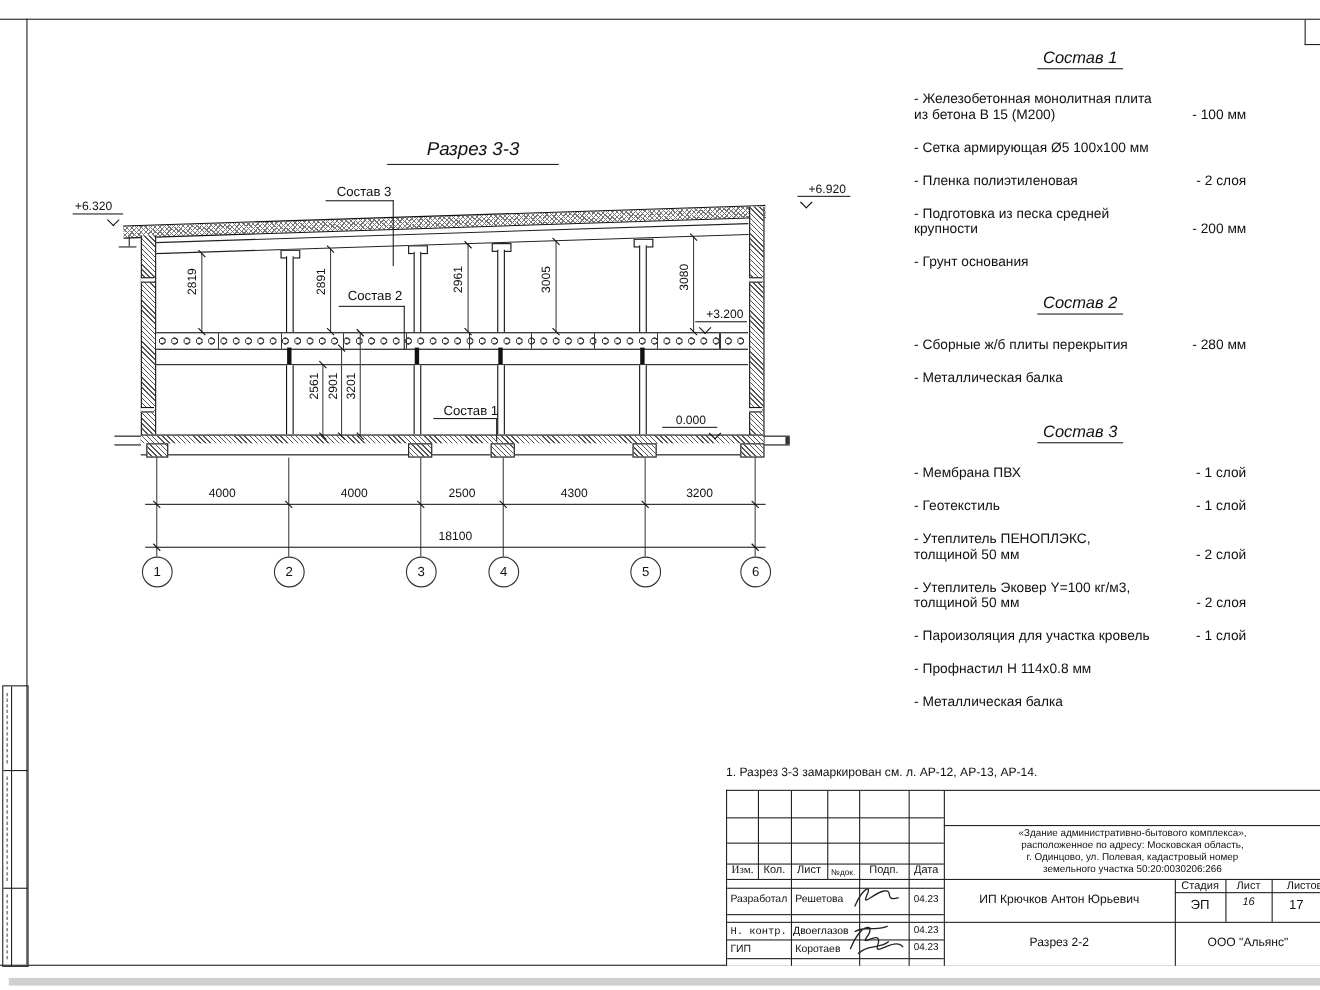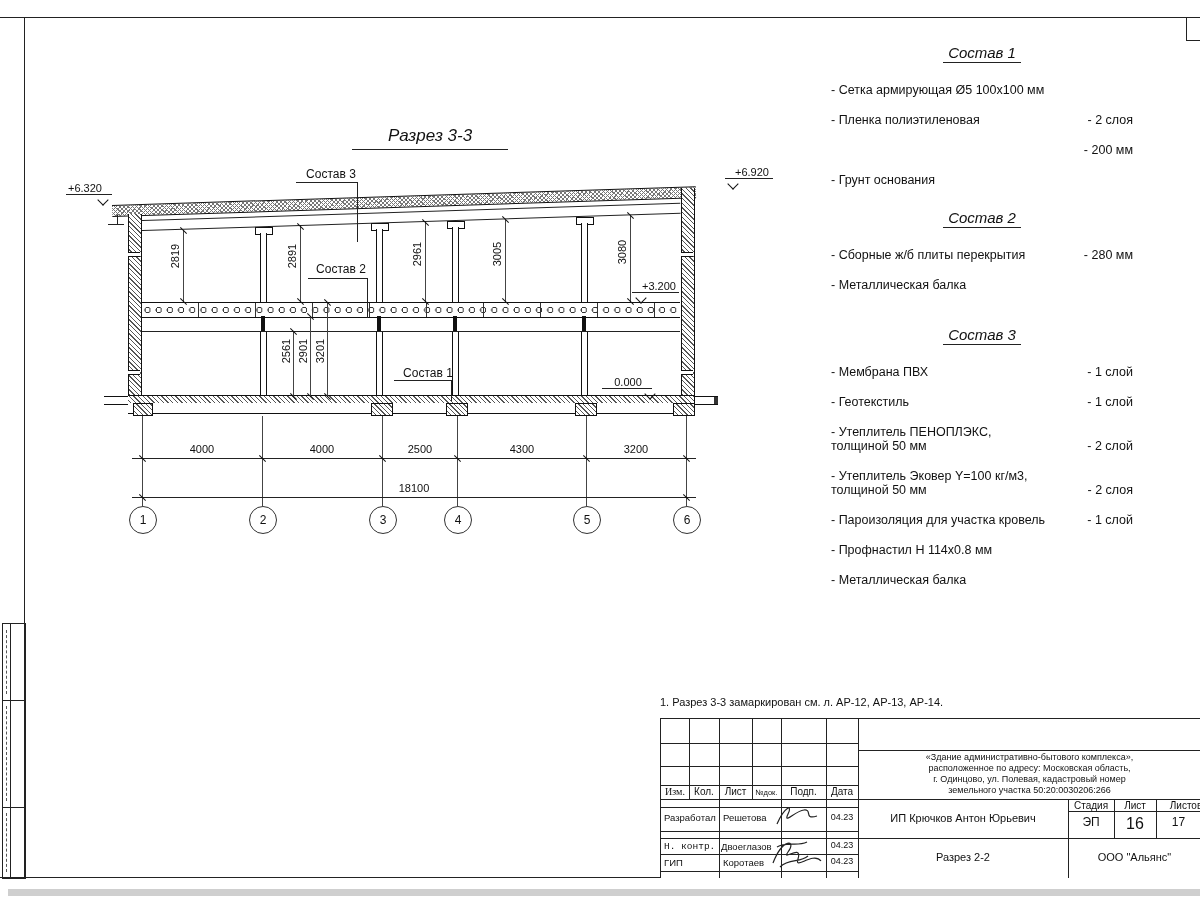--- a/index.html
+++ b/index.html
@@ -221,28 +221,35 @@
   <div class="bubble" style="left:573px;top:506px;">
       <span>5</span>
     </div>
   <div class="bubble" style="left:673px;top:506px;">
       <span>6</span>
     </div>
 
   <div class="specs">
     <div class="spec-title mt1">Состав 1</div>
     <div class="spec-item">
+      <span class="spec-name">- Железобетонная  монолитная плита
+из бетона В 15 (М200)</span>
+      <span class="spec-val">- 100 мм</span>
+    </div>
+    <div class="spec-item">
       <span class="spec-name">- Сетка армирующая Ø5 100х100 мм</span>
       <span class="spec-val"></span>
     </div>
     <div class="spec-item">
       <span class="spec-name">- Пленка полиэтиленовая</span>
       <span class="spec-val">-  2 слоя</span>
     </div>
     <div class="spec-item">
+      <span class="spec-name">- Подготовка из песка средней
+крупности</span>
       <span class="spec-val">- 200 мм</span>
     </div>
     <div class="spec-item">
       <span class="spec-name">- Грунт основания</span>
       <span class="spec-val"></span>
     </div>
 
     <div class="spec-title mt2">Состав 2</div>
     <div class="spec-item">
       <span class="spec-name">- Сборные ж/б плиты перекрытия</span>
@@ -342,17 +349,17 @@
     </svg>
 
     <div class="tbt" style="left:197px;top:93px;width:210px;font-size:11px;">ИП Крючков Антон Юрьевич</div>
     <div class="tbt" style="left:197px;top:132px;width:210px;font-size:11px;">Разрез 2-2</div>
     <div class="tbt" style="left:407px;top:132px;width:133px;font-size:11px;">ООО "Альянс"</div>
 
     <div class="tbt" style="left:407px;top:81px;width:46px;">Стадия</div>
     <div class="tbt" style="left:453px;top:81px;width:42px;">Лист</div>
     <div class="tbt" style="left:495px;top:81px;width:60px;">Листов</div>
     <div class="tbt" style="left:407px;top:96px;width:46px;font-size:12px;">ЭП</div>
-    <div class="tbt" style="left:453px;top:96px;width:42px;font-size:16px;">16</div>
+    <div class="tbt" style="left:453px;top:96px;width:42px;font-size:10px;font-style:italic;">16</div>
     <div class="tbt" style="left:495px;top:96px;width:45px;font-size:12px;">17</div>
   </div>
 
 </div>
 
 </body></html>

